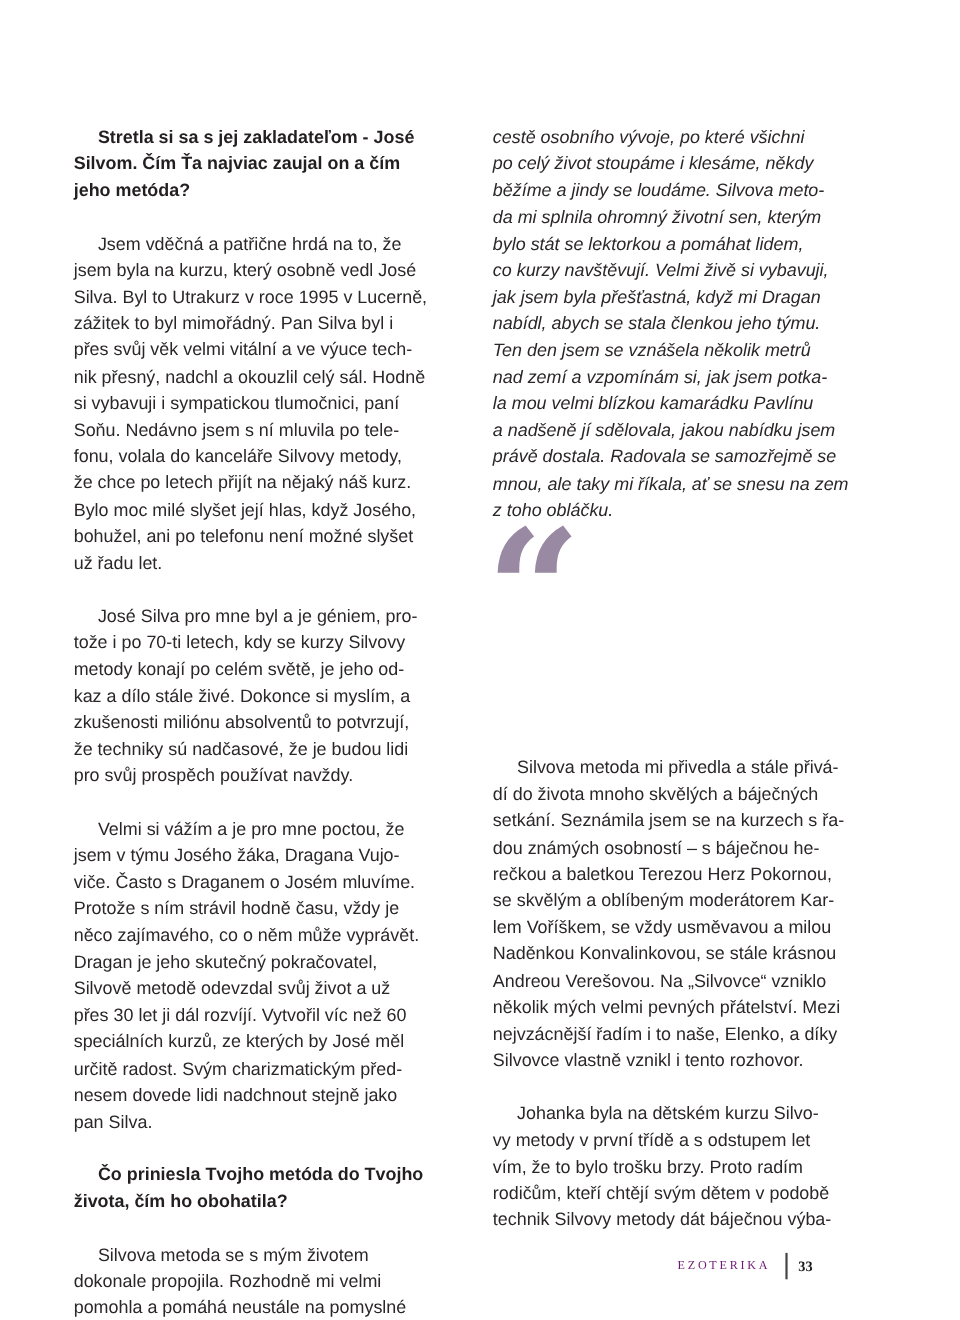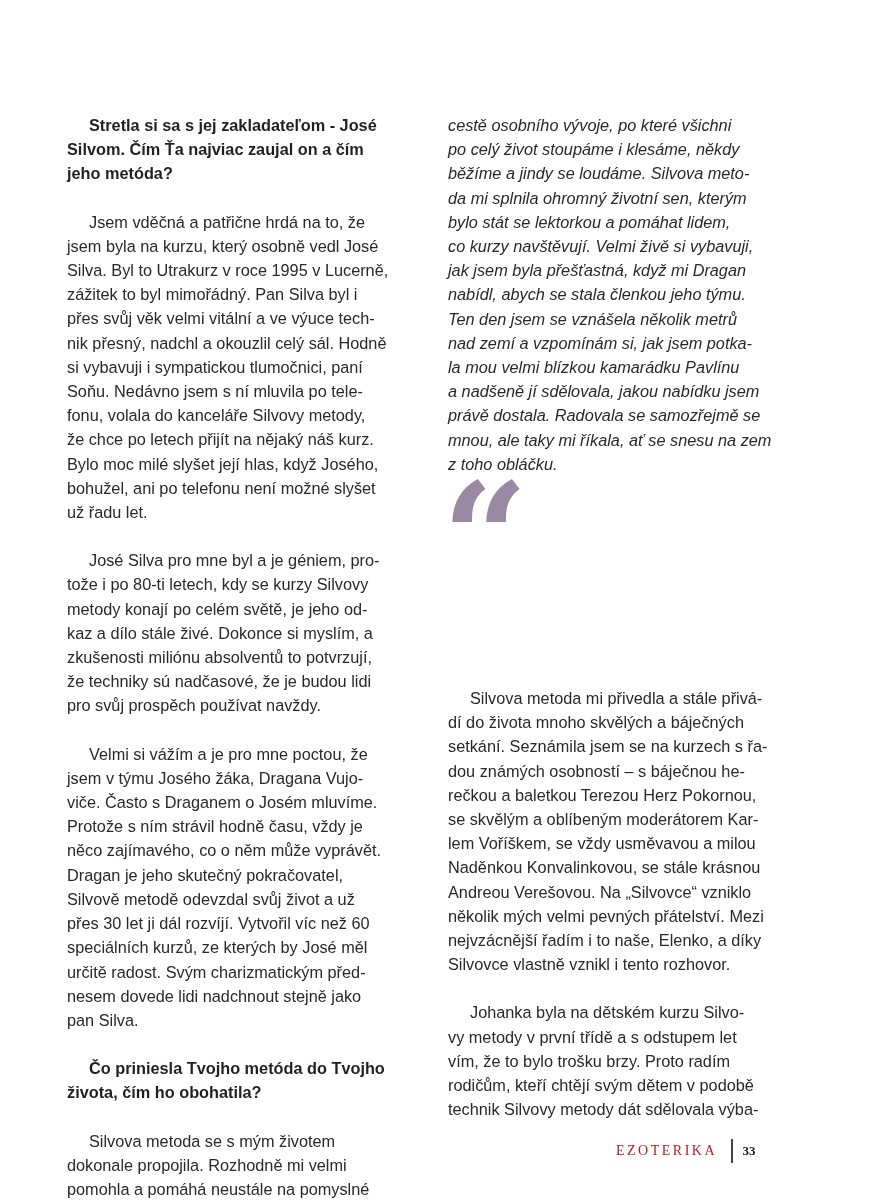--- a/index.html
+++ b/index.html
@@ -74,23 +74,23 @@
     .footer {
       position: absolute;
       top: 1139px;
       left: 616px;
       height: 24px;
       display: flex;
       align-items: center;
       font-family: "Liberation Serif", serif;
     }
     .footer-section {
-      font-size: 14px;
+      font-size: 11px;
       letter-spacing: 2.5px;
-      color: #b91c1c;
+      color: #701a75;
     }
     .footer-divider {
       width: 1.5px;
       height: 24px;
       background: #444;
       margin: 0 10px 0 14px;
     }
     .footer-page {
       font-size: 13px;
       font-weight: bold;
@@ -113,21 +113,21 @@
 přes svůj věk velmi vitální a ve výuce tech-
 nik přesný, nadchl a okouzlil celý sál. Hodně
 si vybavuji i sympatickou tlumočnici, paní
 Soňu. Nedávno jsem s ní  mluvila po tele-
 fonu, volala do kanceláře Silvovy metody,
 že chce po letech přijít na nějaký náš kurz.
 Bylo moc milé slyšet její hlas, když Josého,
 bohužel, ani po telefonu není možné slyšet
 už řadu let.</p>
     <p class="para">José Silva pro mne byl a je géniem, pro-
-tože i po 80-ti letech, kdy se kurzy Silvovy
+tože i po 70-ti letech, kdy se kurzy Silvovy
 metody konají po celém světě, je jeho od-
 kaz a dílo stále živé. Dokonce si myslím, a
 zkušenosti miliónu absolventů to potvrzují,
 že techniky sú nadčasové, že je budou lidi
 pro svůj prospěch používat navždy.</p>
     <p class="para">Velmi si vážím a je pro mne poctou, že
 jsem v týmu Josého žáka, Dragana Vujo-
 viče. Často s Draganem o Josém mluvíme.
 Protože s ním strávil hodně času, vždy je
 něco zajímavého, co o něm může vyprávět.
@@ -175,21 +175,21 @@
 lem Voříškem, se vždy usměvavou a milou
 Naděnkou Konvalinkovou, se stále krásnou
 Andreou Verešovou. Na „Silvovce“ vzniklo
 několik mých velmi pevných přátelství. Mezi
 nejvzácnější řadím i to naše, Elenko, a díky
 Silvovce vlastně vznikl i tento rozhovor.</p>
     <p class="para">Johanka byla na dětském kurzu Silvo-
 vy metody v první třídě a s odstupem let
 vím, že to bylo trošku brzy. Proto radím
 rodičům, kteří chtějí svým dětem v podobě
-technik Silvovy metody dát sdělovala výba-</p>
+technik Silvovy metody dát báječnou výba-</p>
   </div>
 
   <div class="footer">
     <span class="footer-section">EZOTERIKA</span>
     <span class="footer-divider"></span>
     <span class="footer-page">33</span>
   </div>
 
 </div>
 

